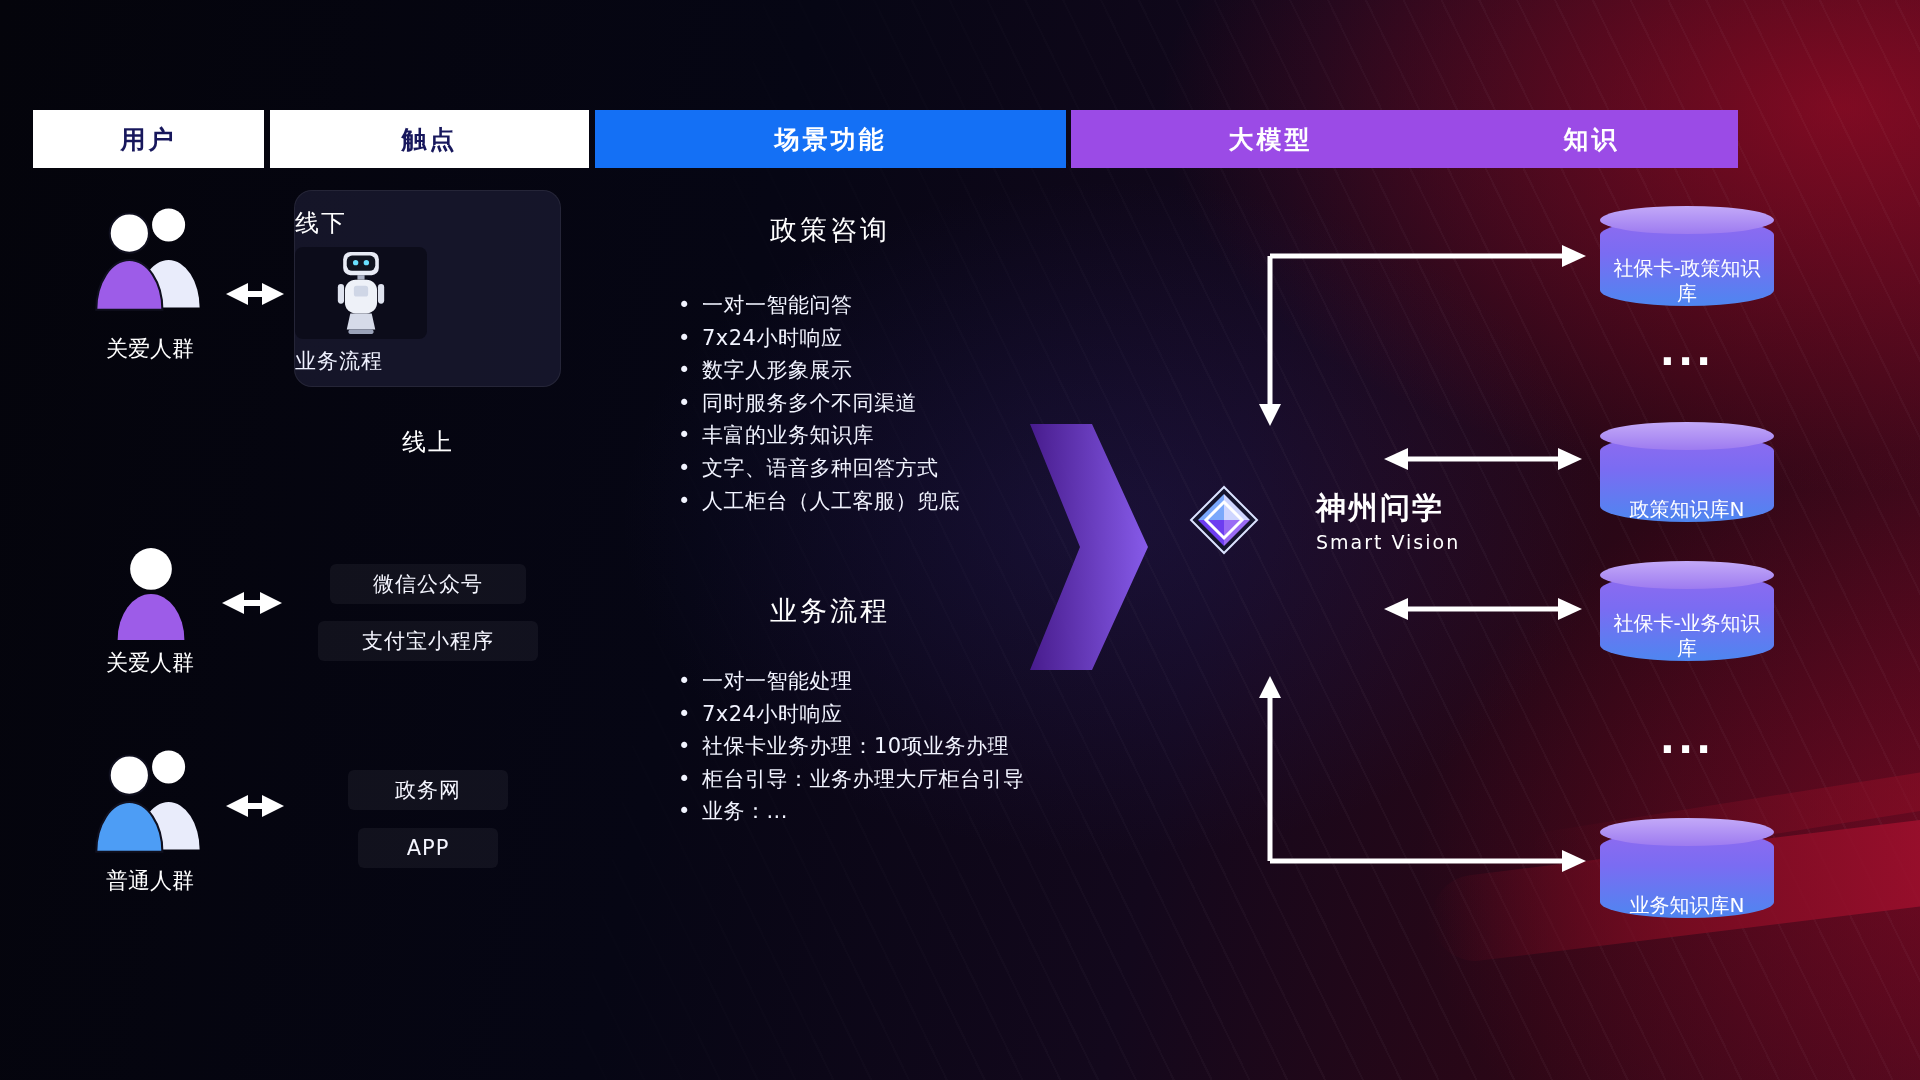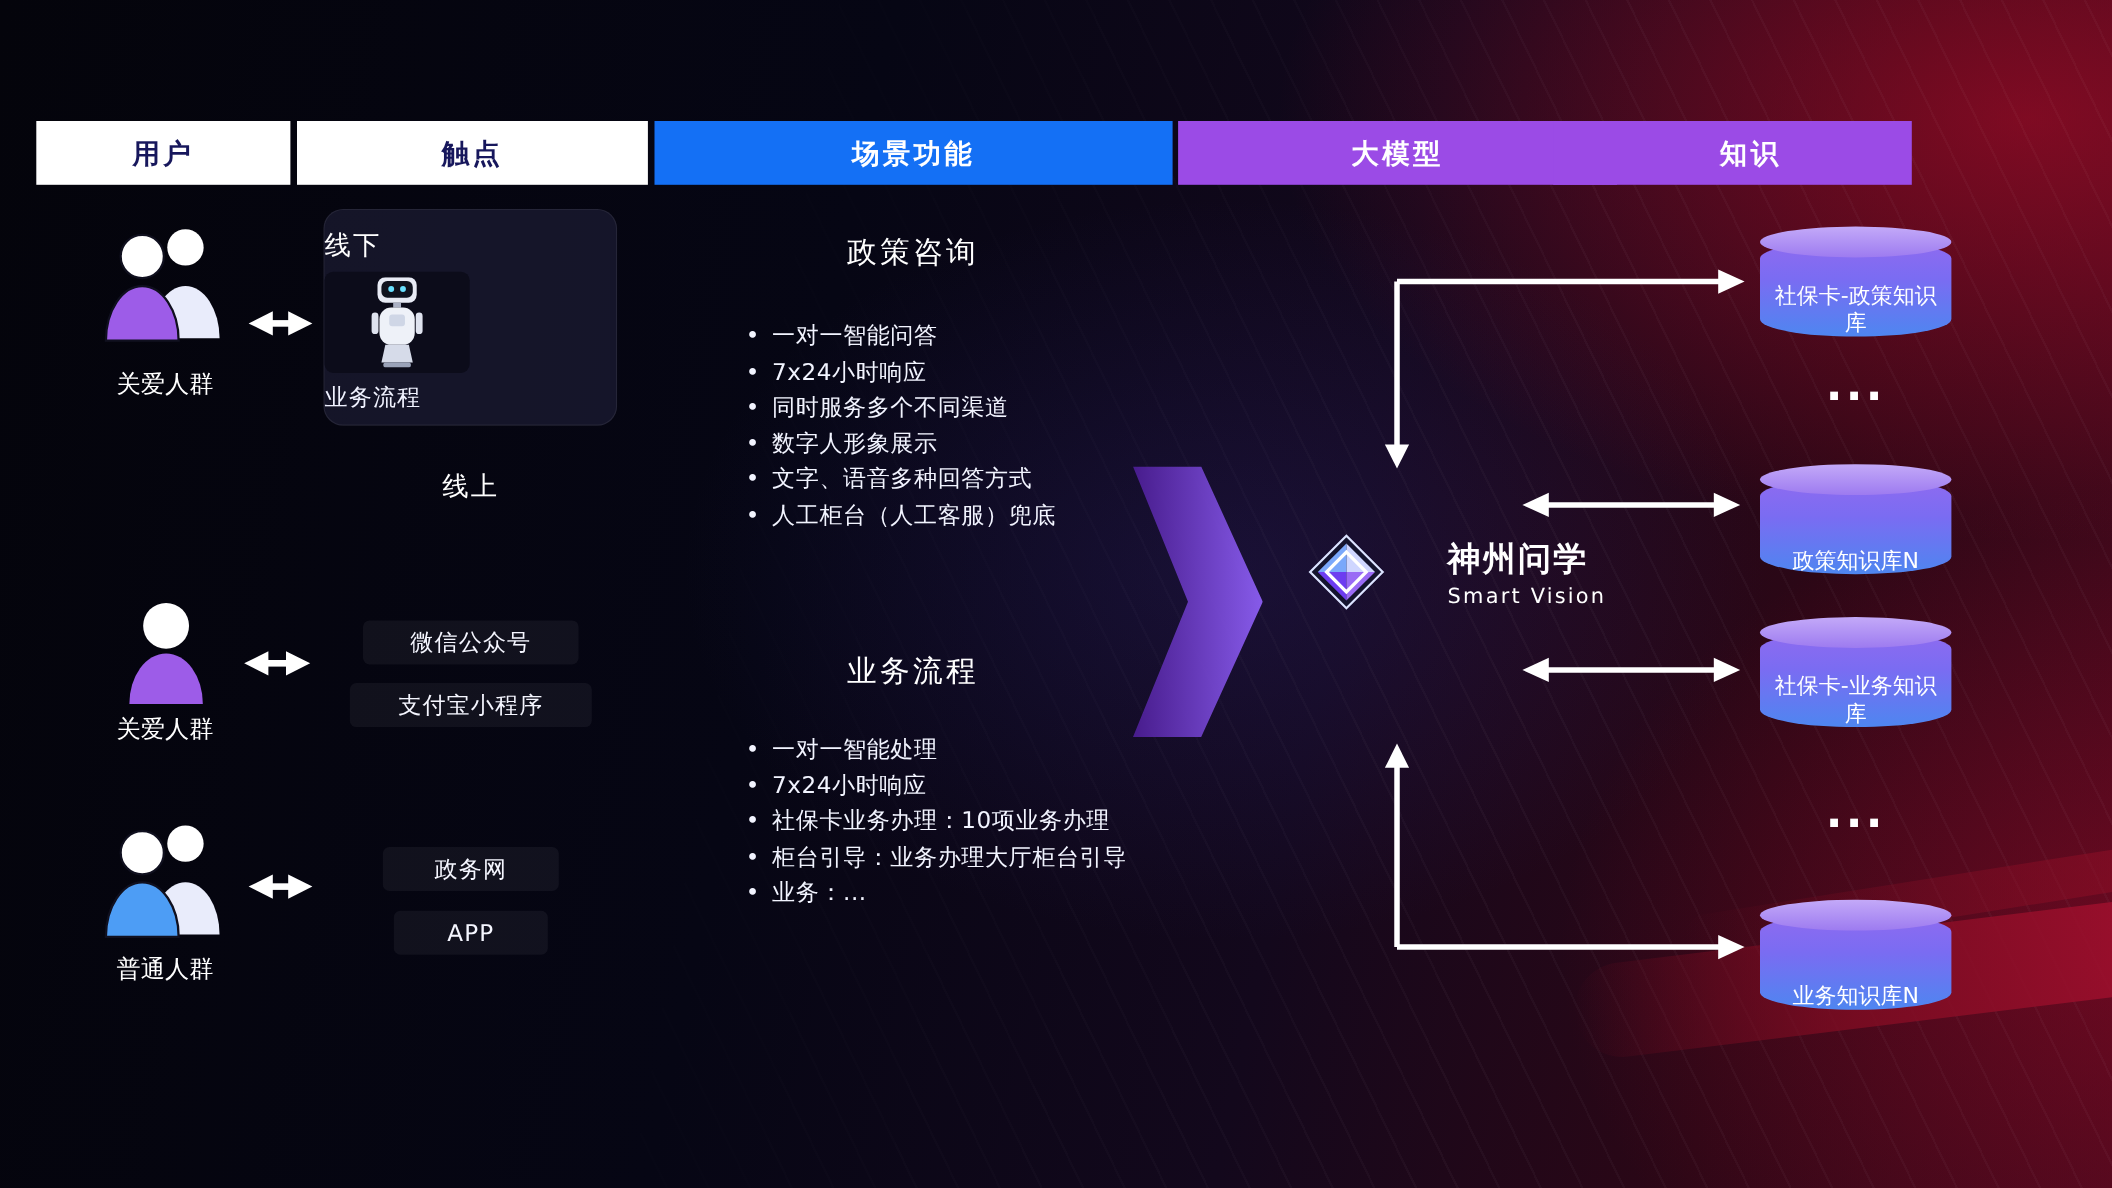--- a/index.html
+++ b/index.html
@@ -130,22 +130,23 @@
   <div class="pill" style="left:330px;top:564px;width:196px;">微信公众号</div>
   <div class="pill" style="left:318px;top:621px;width:220px;">支付宝小程序</div>
   <div class="pill" style="left:348px;top:770px;width:160px;">政务网</div>
   <div class="pill" style="left:358px;top:828px;width:140px;">APP</div>
 
   <section class="scenario" style="left:660px;top:210px;">
     <h2>政策咨询</h2>
     <ul style="margin-top:39px;margin-left:18px;">
       <li><span class="blt">•</span><span>一对一智能问答</span></li>
       <li><span class="blt">•</span><span>7x24小时响应</span></li>
+      <li><span class="blt">•</span><span>数字人形象展示</span></li>
       <li><span class="blt">•</span><span>同时服务多个不同渠道</span></li>
-      <li><span class="blt">•</span><span>数字人形象展示</span></li>
+      <li><span class="blt">•</span><span>丰富的业务知识库</span></li>
       <li><span class="blt">•</span><span>文字、语音多种回答方式</span></li>
       <li><span class="blt">•</span><span>人工柜台（人工客服）兜底</span></li>
     </ul>
   </section>
 
   <section class="scenario" style="left:660px;top:591px;">
     <h2>业务流程</h2>
     <ul style="margin-top:34px;margin-left:18px;">
       <li><span class="blt">•</span><span>一对一智能处理</span></li>
       <li><span class="blt">•</span><span>7x24小时响应</span></li>

